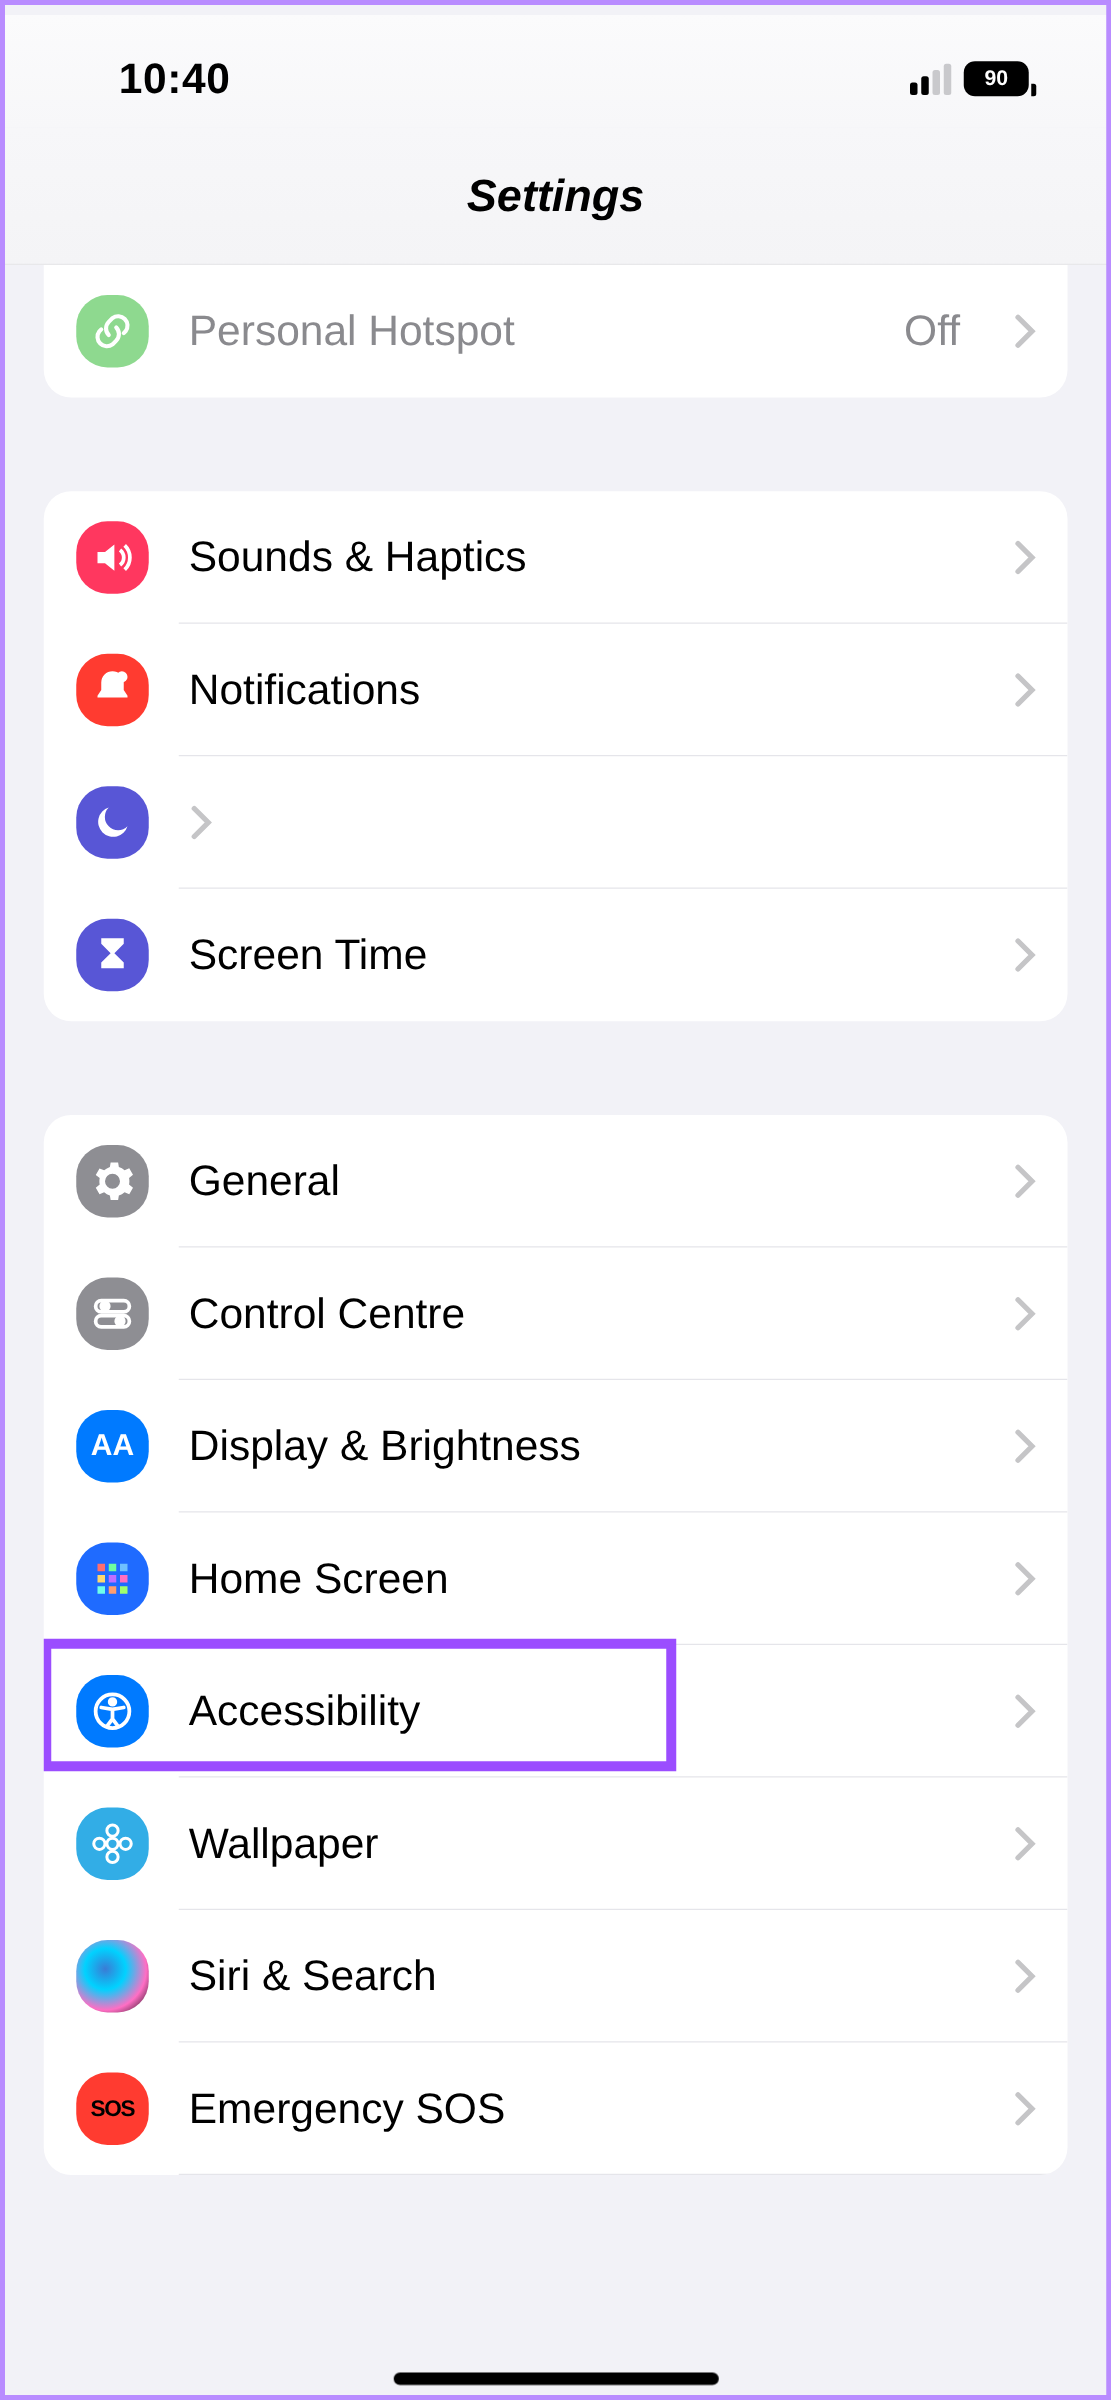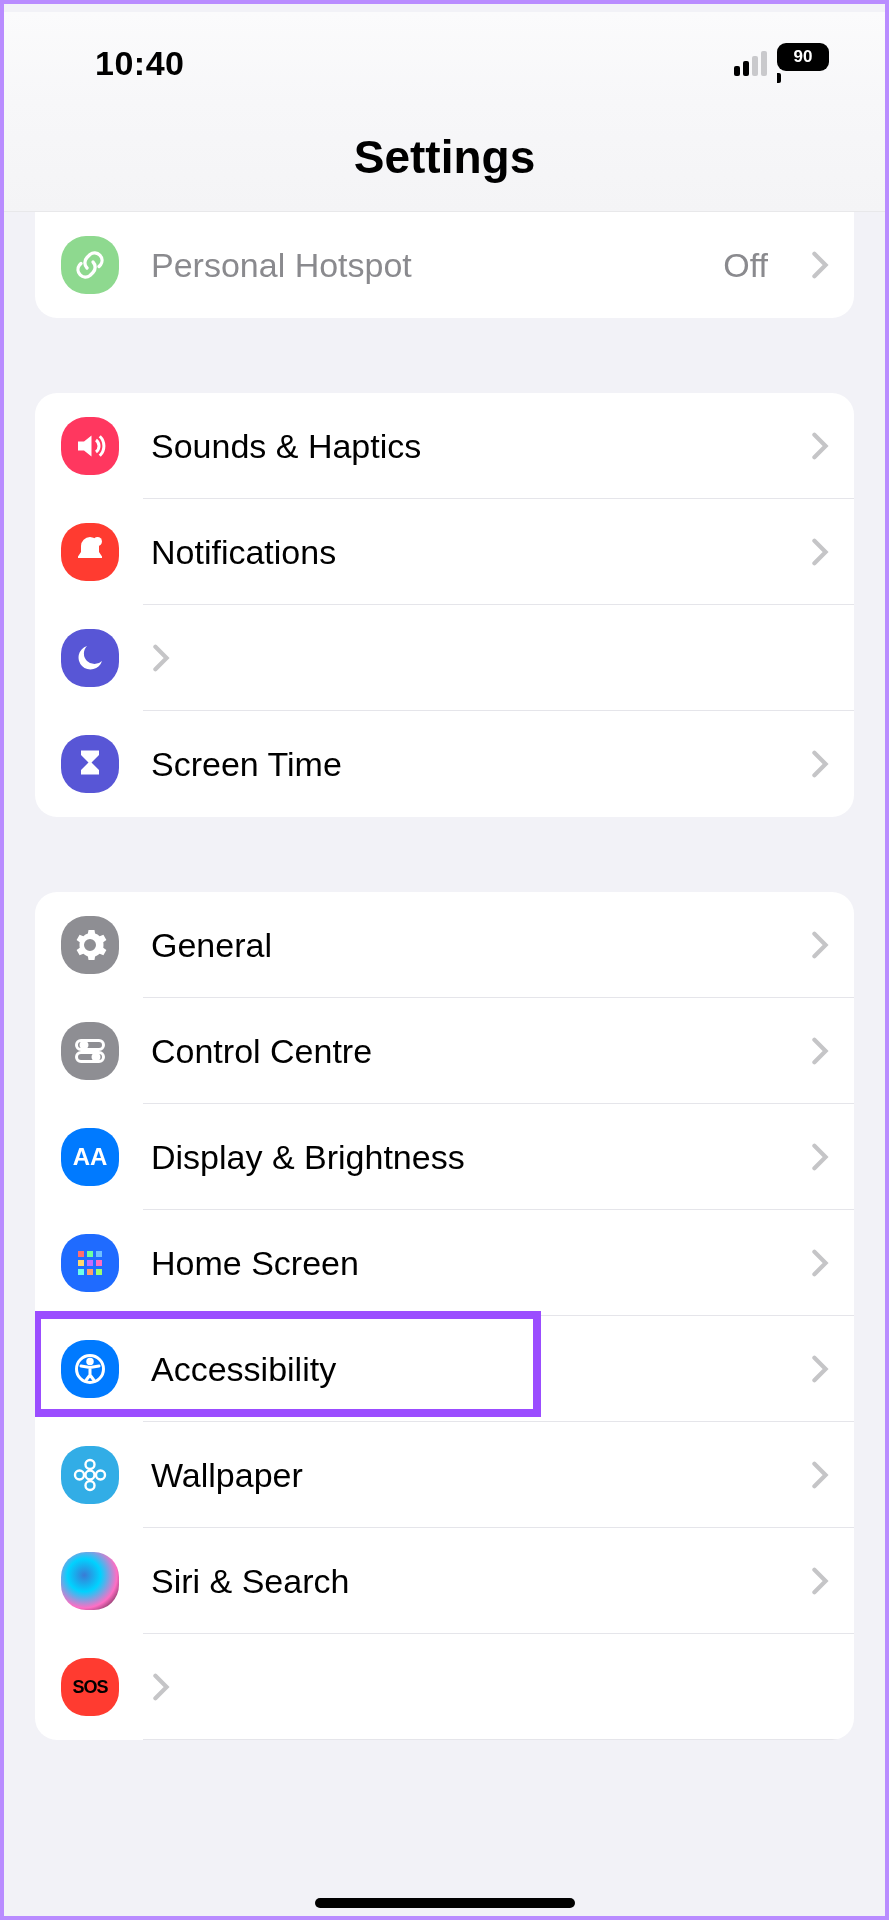--- a/index.html
+++ b/index.html
@@ -51,41 +51,41 @@
     display: flex; align-items: flex-end; gap: 3px;
   }
   .signal-bars span {
     width: 6px; background: #c9c9cc; border-radius: 2px;
   }
   .signal-bars span:nth-child(1){height:10px;background:#000;}
   .signal-bars span:nth-child(2){height:15px;background:#000;}
   .signal-bars span:nth-child(3){height:20px;}
   .signal-bars span:nth-child(4){height:25px;}
   .battery {
-    display: flex; align-items: flex-start;
+    display: flex; align-items: flex-end;
     gap: 2px;
-    flex-direction: column;
   }
   .battery-body {
     width: 52px; height: 28px;
     background: #000;
     border-radius: 9px;
     display:flex;align-items:center;justify-content:center;
     color:#fff;font-size:17px;font-weight:700;
   }
   .battery-tip {
     width:4px;height:10px;background:#000;border-radius:0 2px 2px 0;
   }
   
   .page-title {
     height: 110px;
     display:flex;align-items:center;justify-content:center;
-    font-size: 46px; font-weight: 600;
+    font-size: 36px; font-weight: 600;
     background: linear-gradient(to bottom, #f7f7f9, #f4f4f6);
     border-bottom: 1px solid #e8e8ea;
+    font-style: italic;
   }
   
   .content {
     padding: 0 35px 40px;
   }
   .group {
     background: var(--row-bg);
     border-radius: 22px;
     overflow: hidden;
     margin-top: 75px;
@@ -333,20 +333,21 @@
     </div>
     <div class="row">
       <div class="icon bg-siri"></div>
       <div class="label">Siri &amp; Search</div>
       <div class="chevron"><svg viewBox="0 0 12 20" fill="none" stroke="#c5c5c7" stroke-width="3" stroke-linecap="round">
             <path d="M2 2l8 8-8 8"></path>
           </svg></div>
     </div>
     <div class="row">
       <div class="icon bg-red" style="color:#000000;font-weight:800;font-size:18px;letter-spacing:-1px;">SOS</div>
+      <div class="label">Emergency SOS</div>
       <div class="chevron"><svg viewBox="0 0 12 20" fill="none" stroke="#c5c5c7" stroke-width="3" stroke-linecap="round">
             <path d="M2 2l8 8-8 8"></path>
           </svg></div>
     </div>
 
     <div class="highlight-box" style="left:-2px; top:419px; width:508px; height:106px;"></div>
   </div>
 
 </div>
 

